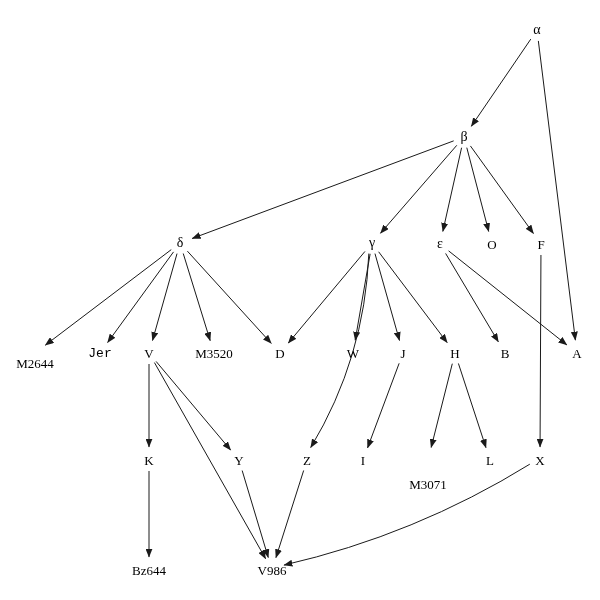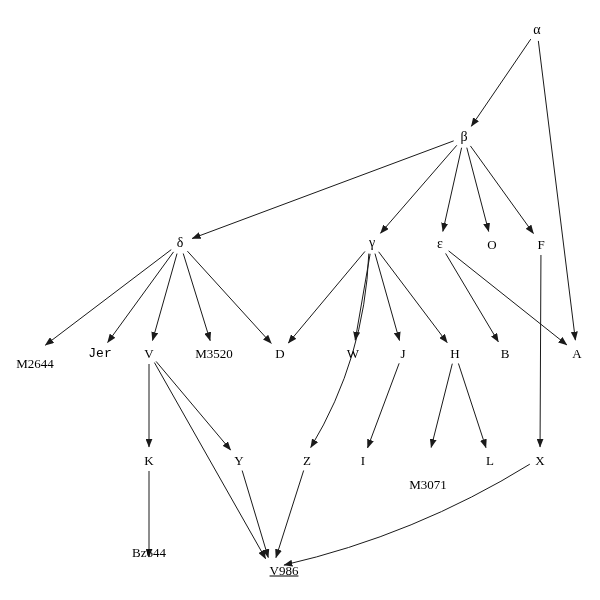--- a/index.html
+++ b/index.html
@@ -104,17 +104,17 @@
       <div class="node-label" style="left: 455px; top: 353px;">H</div>
       <div class="node-label" style="left: 505px; top: 353px;">B</div>
       <div class="node-label" style="left: 577px; top: 353px;">A</div>
       <div class="node-label" style="left: 149px; top: 460px;">K</div>
       <div class="node-label" style="left: 239px; top: 460px;">Y</div>
       <div class="node-label" style="left: 307px; top: 460px;">Z</div>
       <div class="node-label" style="left: 363px; top: 460px;">I</div>
       <div class="node-label" style="left: 428px; top: 484px;">M3071</div>
       <div class="node-label" style="left: 490px; top: 460px;">L</div>
       <div class="node-label" style="left: 540px; top: 460px;">X</div>
-      <div class="node-label" style="left: 149px; top: 552px;">Bz644</div>
-      <div class="node-label" style="left: 284px; top: 570px; text-decoration: underline;">V986</div>
+      <div class="node-label" style="left: 149px; top: 570px;">Bz644</div>
+      <div class="node-label" style="left: 272px; top: 570px;">V986</div>
     </div>
 
 </div>
 
 </body></html>

